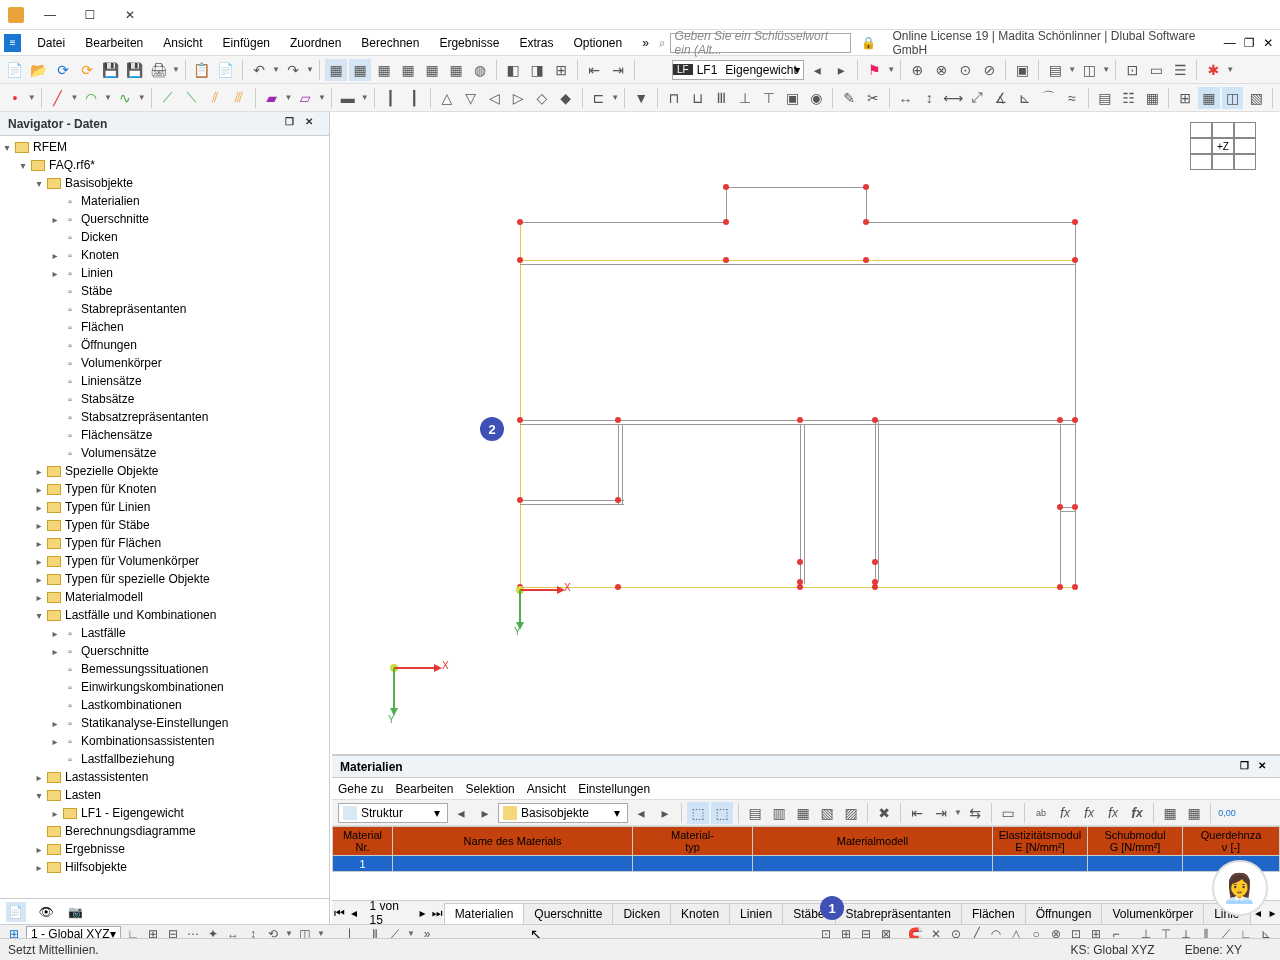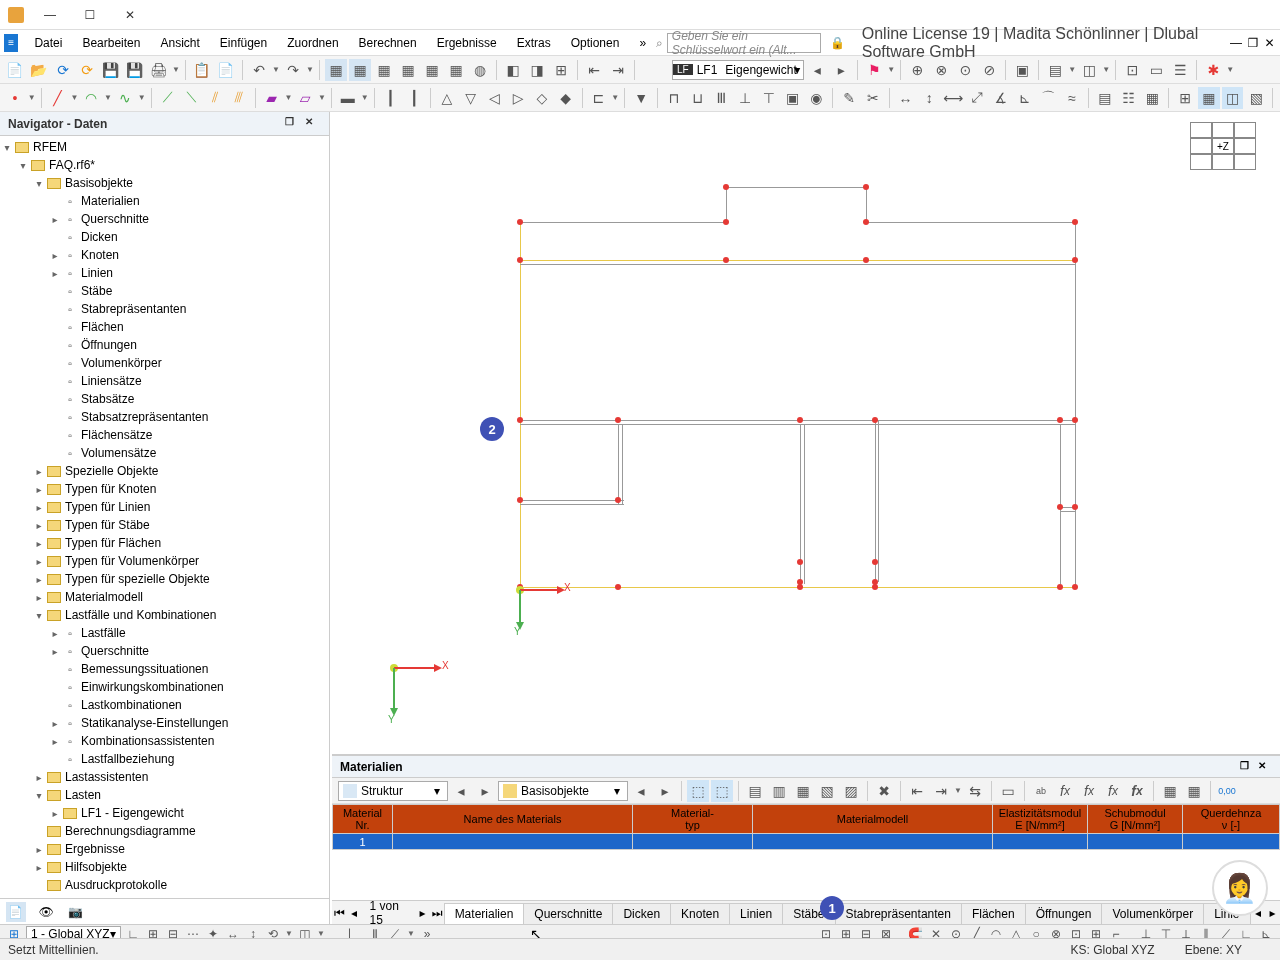--- a/index.html
+++ b/index.html
@@ -10,21 +10,21 @@
 .titlebar .icon { width: 16px; height: 16px; background: #e8a33d; border-radius: 2px; margin-right: 6px; }
 .titlebar .title { flex: 1; }
 .titlebar .wbtn { width: 40px; height: 28px; display: flex; align-items: center; justify-content: center; color: #333; }
 
 
 .menubar { height: 26px; background: #fff; display: flex; align-items: center; padding: 0 4px; border-bottom: 1px solid #ddd; }
 .menubar .mico { width: 18px; height: 18px; background: #1976d2; margin-right: 6px; display:flex;align-items:center;justify-content:center;color:#fff;font-size:10px;}
 .menubar .mi { padding: 4px 10px; cursor: default; }
 .menubar .spacer { flex: 1; }
 .menubar .search { width: 190px; height: 20px; border: 1px solid #aaa; padding: 0 4px; color: #888; font-style: italic; display:flex;align-items:center;}
-.menubar .license { font-size: 16px; color: #444; margin-left: 16px; }
+.menubar .license { font-size: 12px; color: #444; margin-left: 16px; }
 .menubar .rbtn { width: 16px; text-align:center; margin-left:4px;}
 
 
 .toolbar { height: 28px; background: #f5f5f5; border-bottom: 1px solid #ddd; display: flex; align-items: center; padding: 0 4px; gap: 2px; }
 .tbtn { width: 22px; height: 22px; display: flex; align-items: center; justify-content: center; border: 1px solid transparent; font-size: 14px; color: #555; }
 .tsep { width: 1px; height: 20px; background: #ccc; margin: 0 3px; }
 .tdrp { width: 8px; font-size: 8px; color: #666; }
 .loadsel { display:flex; align-items:center; border:1px solid #aaa; height:20px; background:#fff;}
 .loadsel .lf { background:#333;color:#fff;padding:0 4px;font-size:10px;}
 .loadsel .lfn { padding:0 4px;}
@@ -537,28 +537,20 @@
           </span>
           <span>Ergebnisse</span>
         </div>
         <div class="tn">
           <span class="ind" style="width: 32px;"></span>
           <span class="exp">▸</span>
           <span class="tic">
             <span class="fic"></span>
           </span>
           <span>Hilfsobjekte</span>
-        </div>
-        <div class="tn">
-          <span class="ind" style="width: 32px;"></span>
-          <span class="exp"></span>
-          <span class="tic">
-            <span class="fic"></span>
-          </span>
-          <span>Ausdruckprotokolle</span>
         </div>
       </div>
     <div class="navfoot">
       <div class="nfbtn" style="background:#d5e5f3;">📄</div>
       <div class="nfbtn">👁</div>
       <div class="nfbtn">📷</div>
     </div>
   </div>
 
   <div class="viewport">
@@ -656,20 +648,27 @@
     </div>
   </div>
 </div>
 
 <div class="tablepanel">
   <div class="tp-title">
     <span>Materialien</span>
     <span class="nbtn">❐</span>
     <span class="nbtn" style="margin-left:4px;">✕</span>
   </div>
+  <div class="tp-menu" id="tpmenu">
+      <span>Gehe zu</span>
+      <span>Bearbeiten</span>
+      <span>Selektion</span>
+      <span>Ansicht</span>
+      <span>Einstellungen</span>
+    </div>
   <div class="tp-tools">
     <div class="tp-sel" style="width:110px;">
         <span class="sic"></span>
         <span>Struktur</span>
         <span class="dd" style="margin-left:auto;">▾</span>
       </div>
     <div class="tbtn">◂</div>
     <div class="tbtn">▸</div>
     <div class="tp-sel" style="width:130px;">
         <span class="sic" style="background:#f5d77a;"></span>

